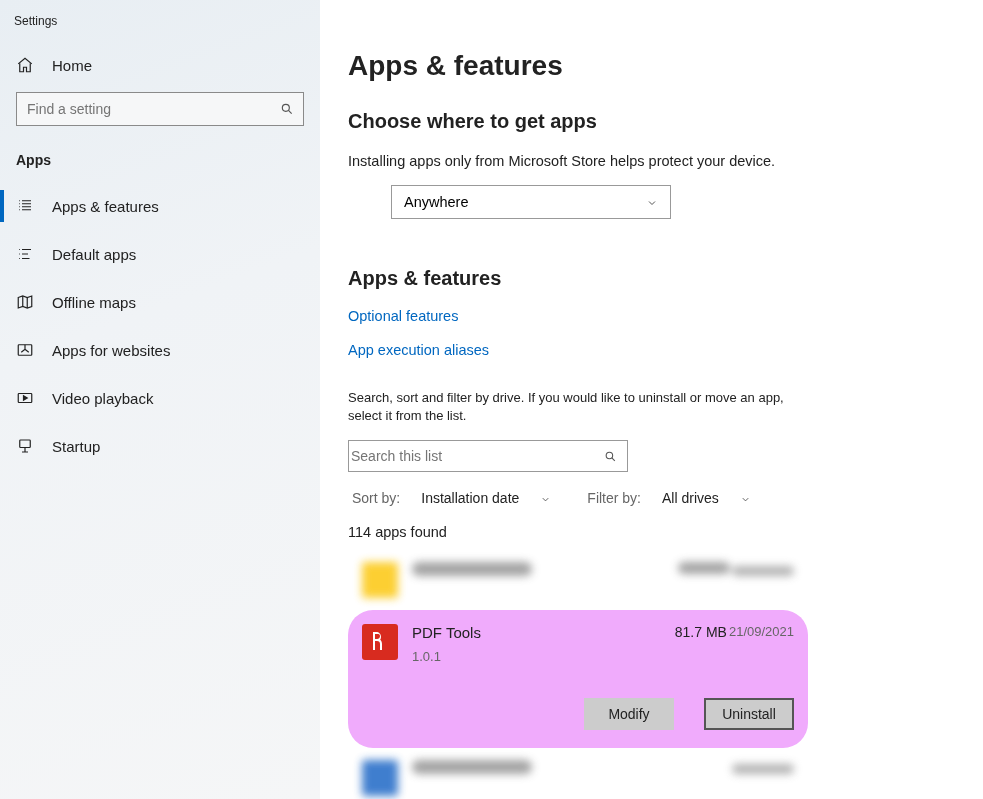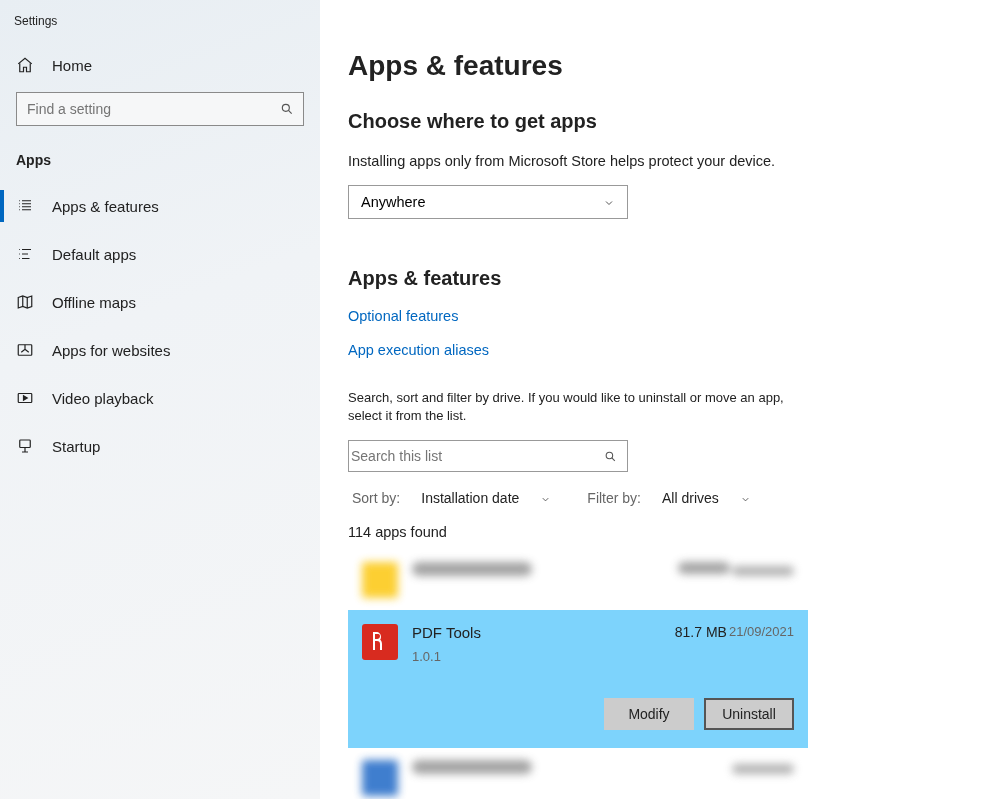--- a/index.html
+++ b/index.html
@@ -103,20 +103,21 @@
   height: 34px;
   border: 1px solid #999;
   background: #fff;
   display: flex;
   align-items: center;
   justify-content: space-between;
   padding: 16px 12px;
   font-size: 14.5px;
   cursor: pointer;
   margin-bottom: 48px;
+  margin-left: 43px;
 }
 .select .chevron { width: 12px; height: 12px; color: #555; }
 
 .section2-title {
   font-size: 20px;
   font-weight: 600;
   color: #222;
   margin-bottom: 18px;
 }
 .link {
@@ -174,23 +175,24 @@
   margin-bottom: 10px;
 }
 .app-list { width: 460px; }
 .app-row {
   display: flex;
   padding: 12px 14px;
   gap: 14px;
 }
 .app-row.blurred { filter: blur(4px); opacity: 0.9; }
 .app-row.selected {
-  background: #7dd3fc;
+  background: #f0abfc;
   flex-direction: column;
   padding: 14px 14px 18px;
+  border-radius: 25px;
 }
 .app-row-top { display: flex; gap: 14px; width: 100%; }
 .app-icon { width: 36px; height: 36px; flex-shrink: 0; }
 .app-icon.yellow { background: #fcca1c; border-radius: 3px; }
 .app-icon.blue { background: #2b70c9; border-radius: 3px; }
 .app-icon.pdf {
   background: #d82b1f;
   border-radius: 3px;
   position: relative;
   display:flex; align-items:center; justify-content:center;
@@ -213,20 +215,21 @@
   height: 32px;
   border: none;
   background: #ccc;
   font-size: 14px;
   color: #222;
   cursor: pointer;
 }
 .btn.primary {
   background: #ccc;
   border: 2px solid #555;
+  margin-left: 20px;
 }
 .blur-name {
   width: 120px; height: 14px; background: #999; border-radius: 7px;
 }
 .blur-size {
   width: 52px; height: 12px; background: #999; border-radius: 6px; margin-left:auto;
 }
 .blur-date {
   width: 62px; height: 10px; background: #aaa; border-radius: 5px; margin-left:auto; margin-top:4px;
 }

